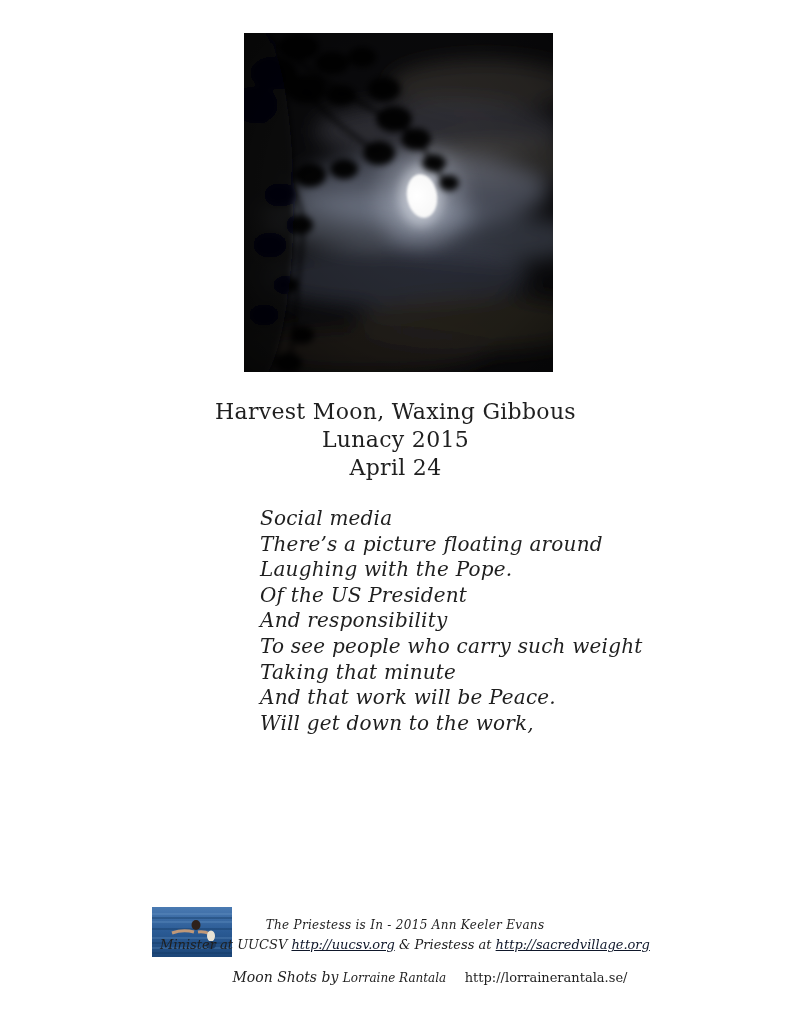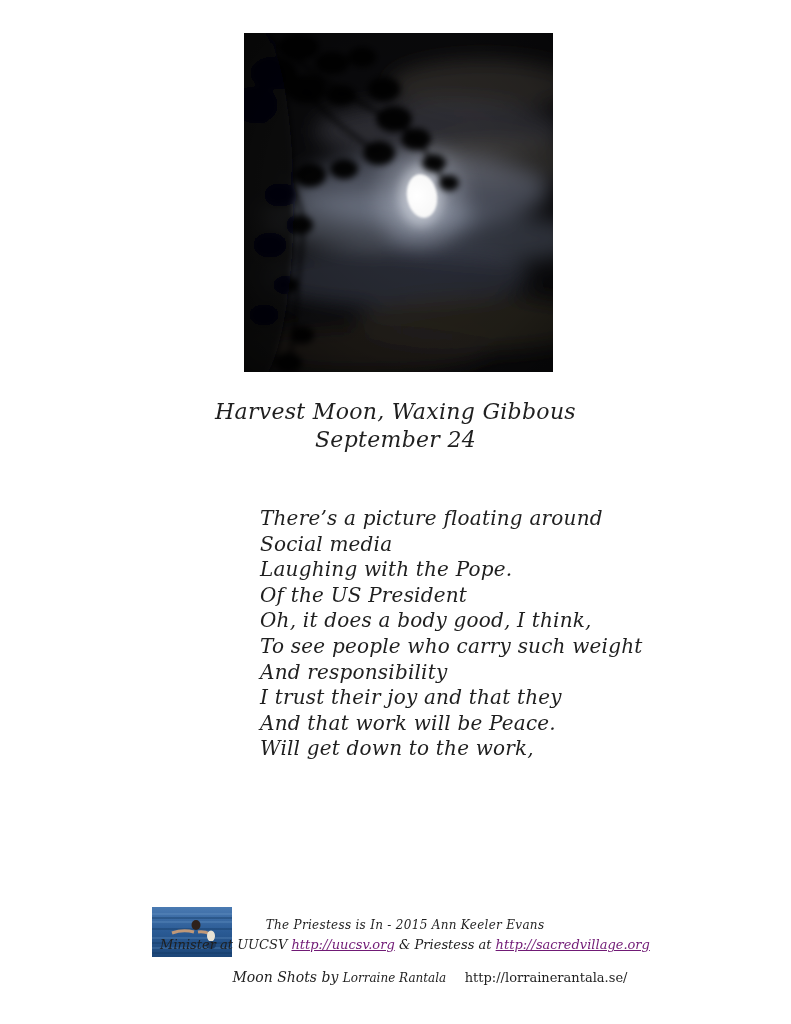--- a/index.html
+++ b/index.html
@@ -21,21 +21,20 @@
     width: 309px;
     height: 339px;
   }
   .photo svg { display: block; }
   .title-block {
     position: absolute;
     left: 0;
     top: 398px;
     width: 791px;
     text-align: center;
-    font-style: italic;
     font-size: 22px;
     line-height: 28px;
     letter-spacing: 0.3px;
   }
   .poem {
     position: absolute;
     left: 260px;
     top: 506px;
     font-style: italic;
     font-size: 20px;
@@ -61,21 +60,21 @@
   .byline {
     font-size: 12px;
     line-height: 21px;
     letter-spacing: 0.3px;
   }
   .affiliations {
     font-size: 13px;
     line-height: 17px;
   }
   .affiliations a {
-    color: #701a75;
+    color: #0f172a;
     font-style: italic;
   }
   .moonshots {
     position: absolute;
     left: 140px;
     top: 966px;
     width: 580px;
     text-align: center;
     font-style: italic;
     font-size: 14px;
@@ -165,32 +164,32 @@
           <path d="M0,55 Q42,118 60,188 Q54,250 46,332"></path>
           <path d="M60,58 Q95,95 135,120"></path>
         </g>
       </g>
       <rect width="309" height="339" fill="url(#vig)"></rect>
     </svg>
   </div>
 
   <div class="title-block">
     <div>Harvest Moon, Waxing Gibbous</div>
-    <div>September 24</div>
+    <div>Lunacy 2015</div>
+    <div>April 24</div>
   </div>
 
   <div class="poem">
+    <div>Social media</div>
     <div>There’s a picture floating around</div>
-    <div>Social media</div>
     <div>Laughing with the Pope.</div>
     <div>Of the US President</div>
-    <div>Oh, it does a body good, I think,</div>
+    <div>And responsibility</div>
     <div>To see people who carry such weight</div>
-    <div>And responsibility</div>
-    <div>I trust their joy and that they</div>
+    <div>Taking that minute</div>
     <div>And that work will be Peace.</div>
     <div>Will get down to the work,</div>
   </div>
 
   <div class="footer-img">
     <svg viewBox="0 0 80 50" width="80" height="50">
       <defs>
         <linearGradient id="water" x1="0" y1="0" x2="0" y2="1">
           <stop offset="0" stop-color="#4a7ab2"></stop>
           <stop offset="0.5" stop-color="#2a5a94"></stop>

